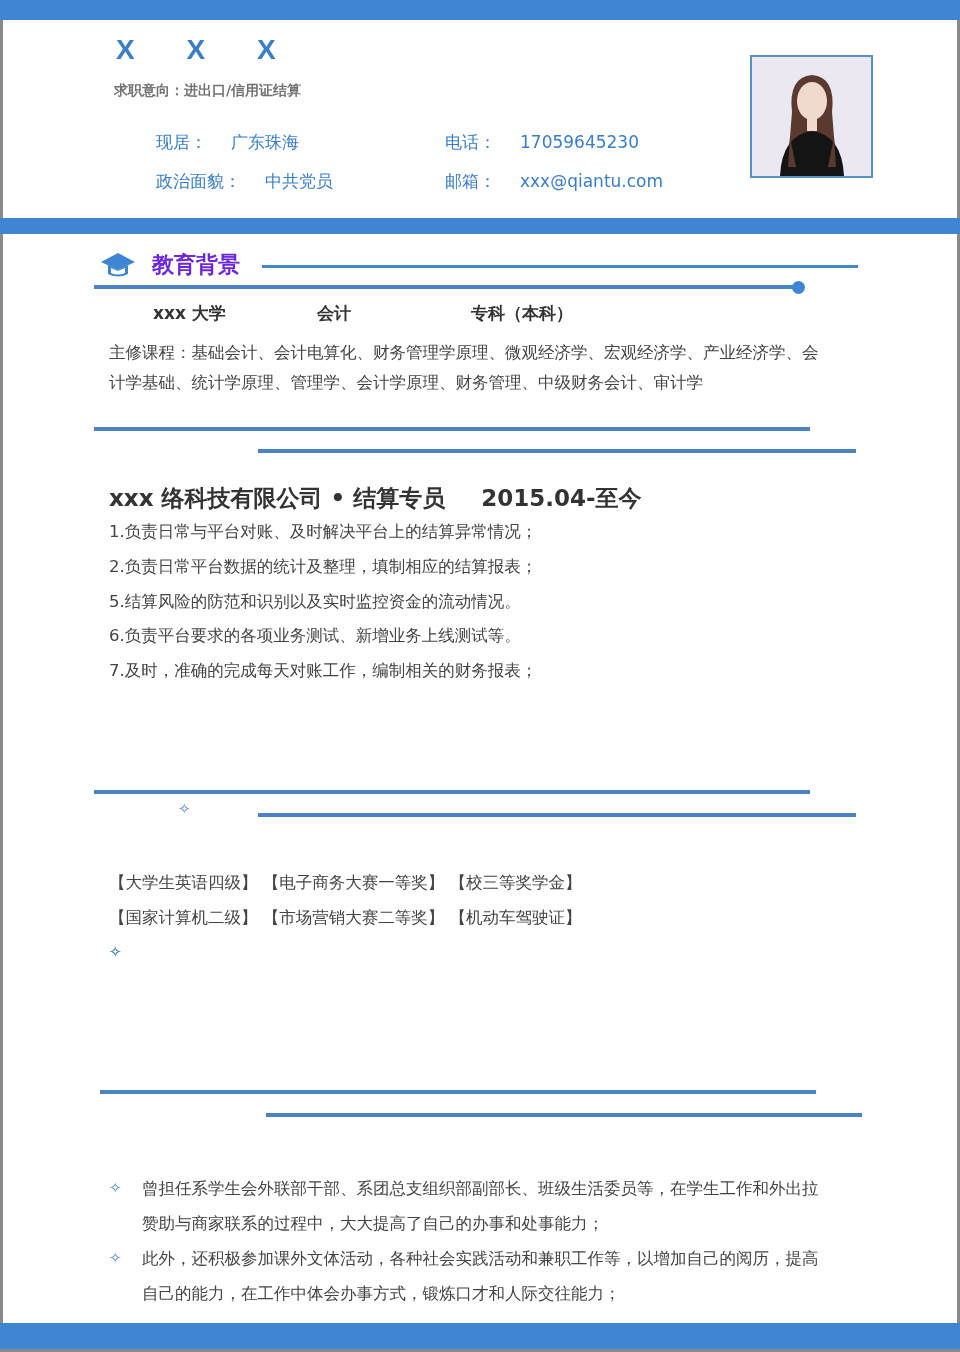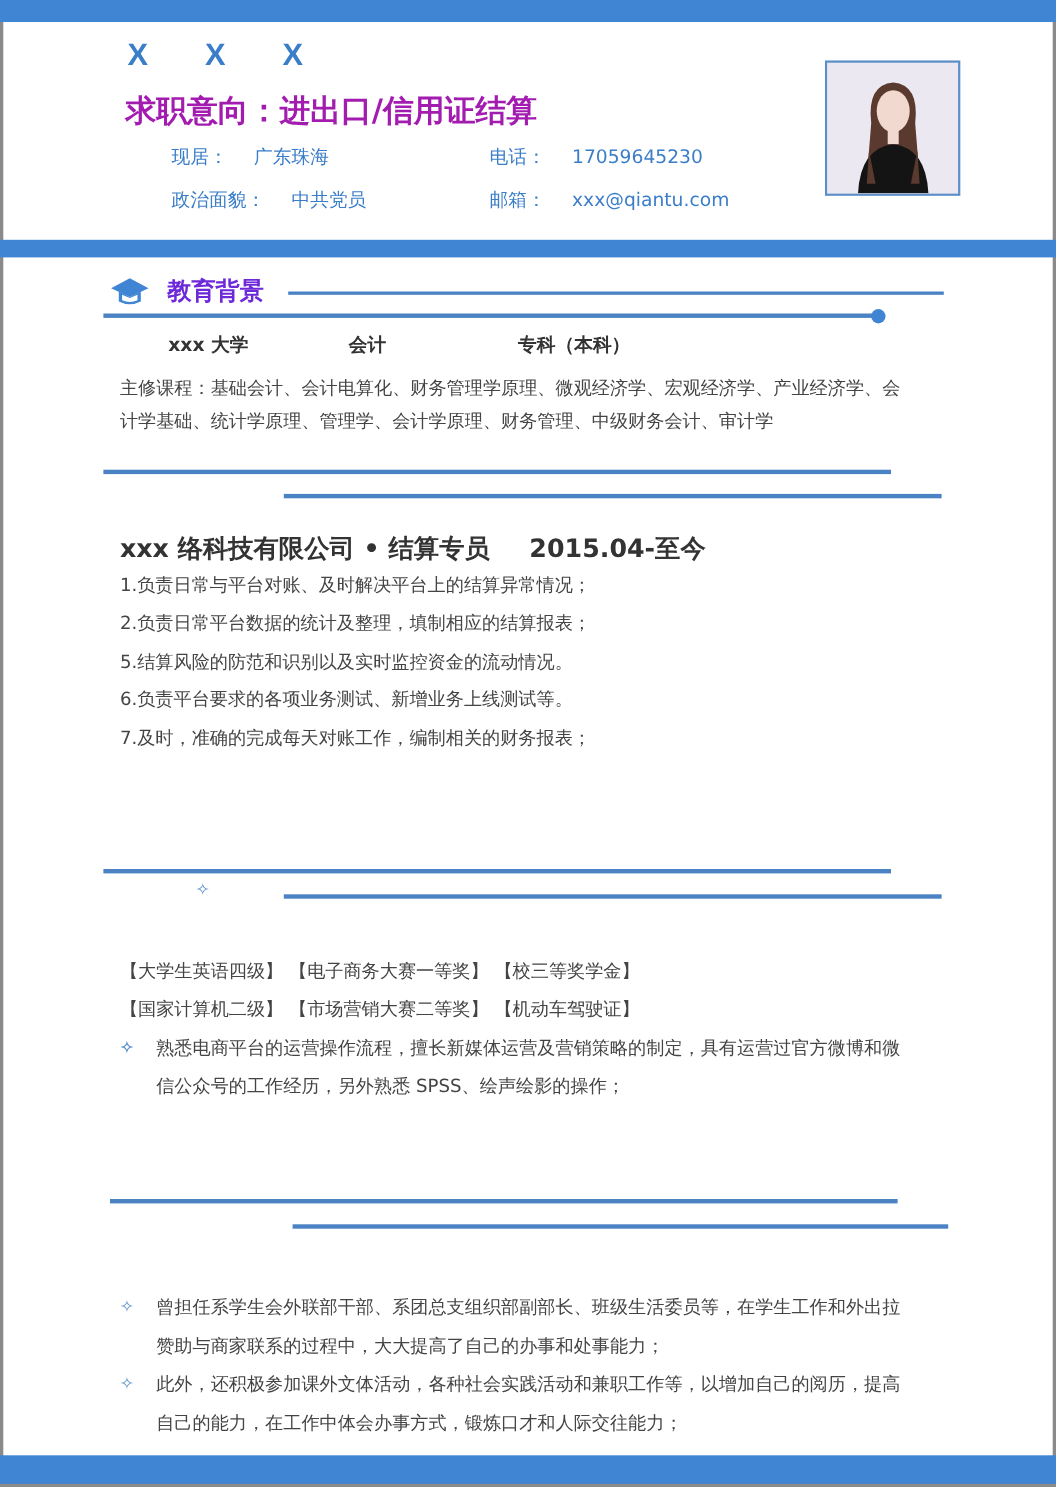--- a/index.html
+++ b/index.html
@@ -15,22 +15,22 @@
   .topbar { position: absolute; left: 0; top: 0; width: 960px; height: 20px; background: #3f85d4; }
   .midbar { position: absolute; left: 0; top: 218px; width: 960px; height: 16px; background: #3f85d4; }
   .botbar { position: absolute; left: 0; top: 1323px; width: 960px; height: 29px; background: #3f85d4; border-bottom: 3px solid #8a8a8a; box-sizing: border-box; }
 
   .name {
     position: absolute; left: 116px; top: 34px; color: #3a7dc8;
     font-weight: bold; font-size: 28px; letter-spacing: 22px;
     font-family: "Liberation Sans", sans-serif;
   }
   .intent {
-    position: absolute; left: 114px; top: 82px; color: #a21caf;
-    font-weight: bold; font-size: 28px;
+    position: absolute; left: 114px; top: 82px; color: #737373;
+    font-weight: bold; font-size: 14px;
   }
   .info { position: absolute; color: #3a7dc8; font-size: 17px; }
   .info .v { font-weight: normal; margin-left: 24px; }
 
   .photo {
     position: absolute; left: 750px; top: 55px; width: 123px; height: 123px;
     border: 2px solid #5a8fc8; box-sizing: border-box; background: #ebe8f2; overflow: hidden;
   }
 
   .sec-title {
@@ -127,21 +127,21 @@
 </ul>
 
 <div class="hline" style="left:94px; top:790px; width:716px;"></div>
 <span class="star" style="position:absolute; left:178px; top:800px;">✧</span>
 <div class="hline" style="left:258px; top:813px; width:598px;"></div>
 
 <div class="awards" style="top:872px;">【大学生英语四级】 【电子商务大赛一等奖】 【校三等奖学金】</div>
 <div class="awards" style="top:907px;">【国家计算机二级】  【市场营销大赛二等奖】 【机动车驾驶证】</div>
 <div class="bullet-block" style="top:935px;">
   <p class="bullet"><span class="star">✧</span></p>
-  <p class="bullet"><span class="star">✧</span><span>熟悉电商平台的运营操作流程，擅长新媒体运营及营销策略的制定，具有运营过官方微博和微信公众号的工作经历，另外熟悉 SPSS、绘声绘影的操作；</span></p>
+  <p class="bullet"><span class="star">✧</span></p>
 </div>
 
 <div class="hline" style="left:100px; top:1090px; width:716px;"></div>
 <div class="hline" style="left:266px; top:1113px; width:596px;"></div>
 
 <div class="bullet-block" style="top:1171px;">
   <p class="bullet"><span class="star">✧</span><span>曾担任系学生会外联部干部、系团总支组织部副部长、班级生活委员等，在学生工作和外出拉赞助与商家联系的过程中，大大提高了自己的办事和处事能力；</span></p>
   <p class="bullet"><span class="star">✧</span><span>此外，还积极参加课外文体活动，各种社会实践活动和兼职工作等，以增加自己的阅历，提高自己的能力，在工作中体会办事方式，锻炼口才和人际交往能力；</span></p>
 </div>
 

